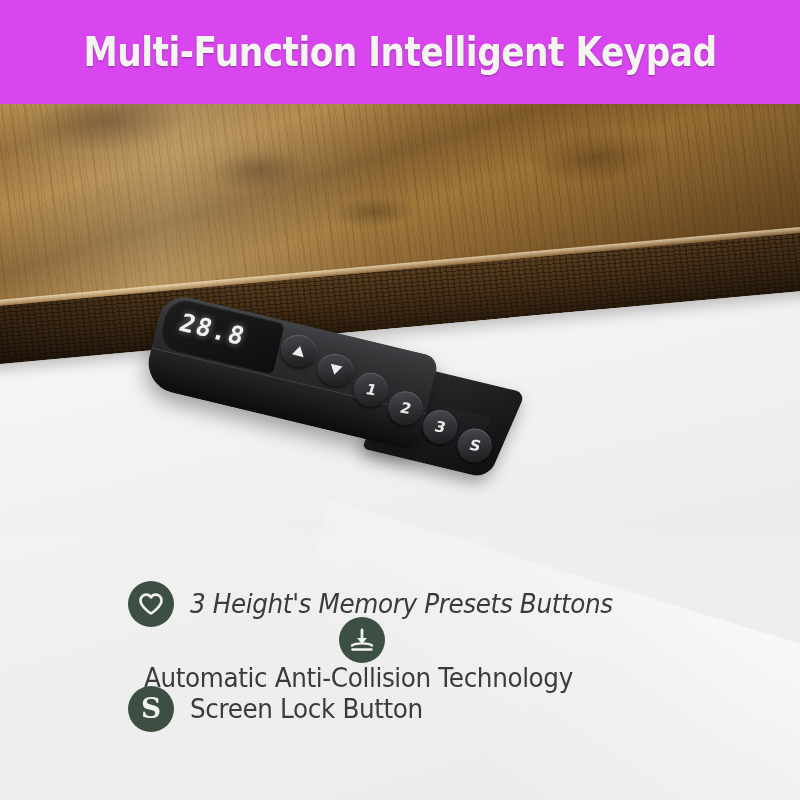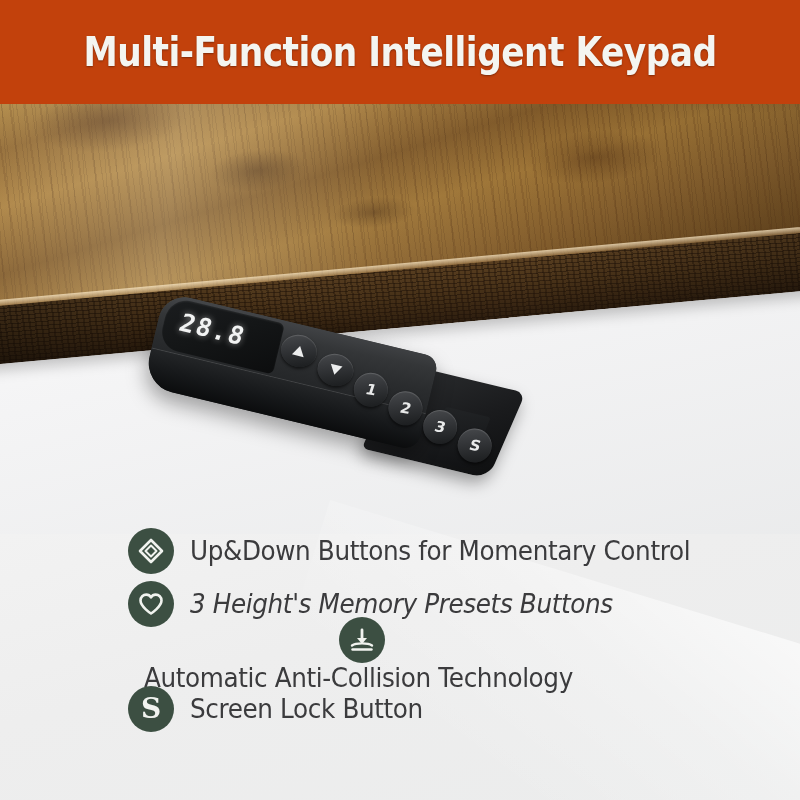--- a/index.html
+++ b/index.html
@@ -20,21 +20,21 @@
     background: #ffffff;
   }
 
   
   .header-band {
     position: absolute;
     left: 0;
     top: 0;
     width: 800px;
     height: 104px;
-    background: #c2410c;
+    background: #d946ef;
     z-index: 40;
     display: flex;
     align-items: center;
     justify-content: center;
   }
   .header-title {
     color: #f4f5f1;
     font-family: "DejaVu Sans", sans-serif;
     font-size: 40px;
     font-weight: bold;
@@ -407,29 +407,20 @@
       </div>
       <div class="key k-s">
         <span class="key-label">S</span>
       </div>
     </div>
   </div>
 
   <div class="features"></div>
   <div class="features-diagonal"></div>
 
-  <div class="feature-row r0">
-    <div class="feature-icon">
-      <svg width="30" height="30" viewBox="0 0 30 30" aria-hidden="true">
-        <polygon points="15,4 26,15 15,26 4,15" fill="none" stroke="#f1f3ef" stroke-width="2.6" stroke-linejoin="round"></polygon>
-        <polygon points="15,9.5 20.5,15 15,20.5 9.5,15" fill="none" stroke="#f1f3ef" stroke-width="2" stroke-linejoin="round"></polygon>
-      </svg>
-    </div>
-    <div class="feature-text">Up&amp;Down Buttons for Momentary Control</div>
-  </div>
 
   <div class="feature-row r1">
     <div class="feature-icon">
       <svg width="30" height="30" viewBox="0 0 30 30" aria-hidden="true">
         <path d="M15 24.5 C15 24.5 4.5 17.8 4.5 11.6 C4.5 8.1 7.2 5.6 10.3 5.6 C12.4 5.6 14.1 6.8 15 8.4 C15.9 6.8 17.6 5.6 19.7 5.6 C22.8 5.6 25.5 8.1 25.5 11.6 C25.5 17.8 15 24.5 15 24.5 Z" fill="none" stroke="#f1f3ef" stroke-width="2.6" stroke-linejoin="round" stroke-linecap="round"></path>
       </svg>
     </div>
     <div class="feature-text">3 Height's Memory Presets Buttons</div>
   </div>
 

